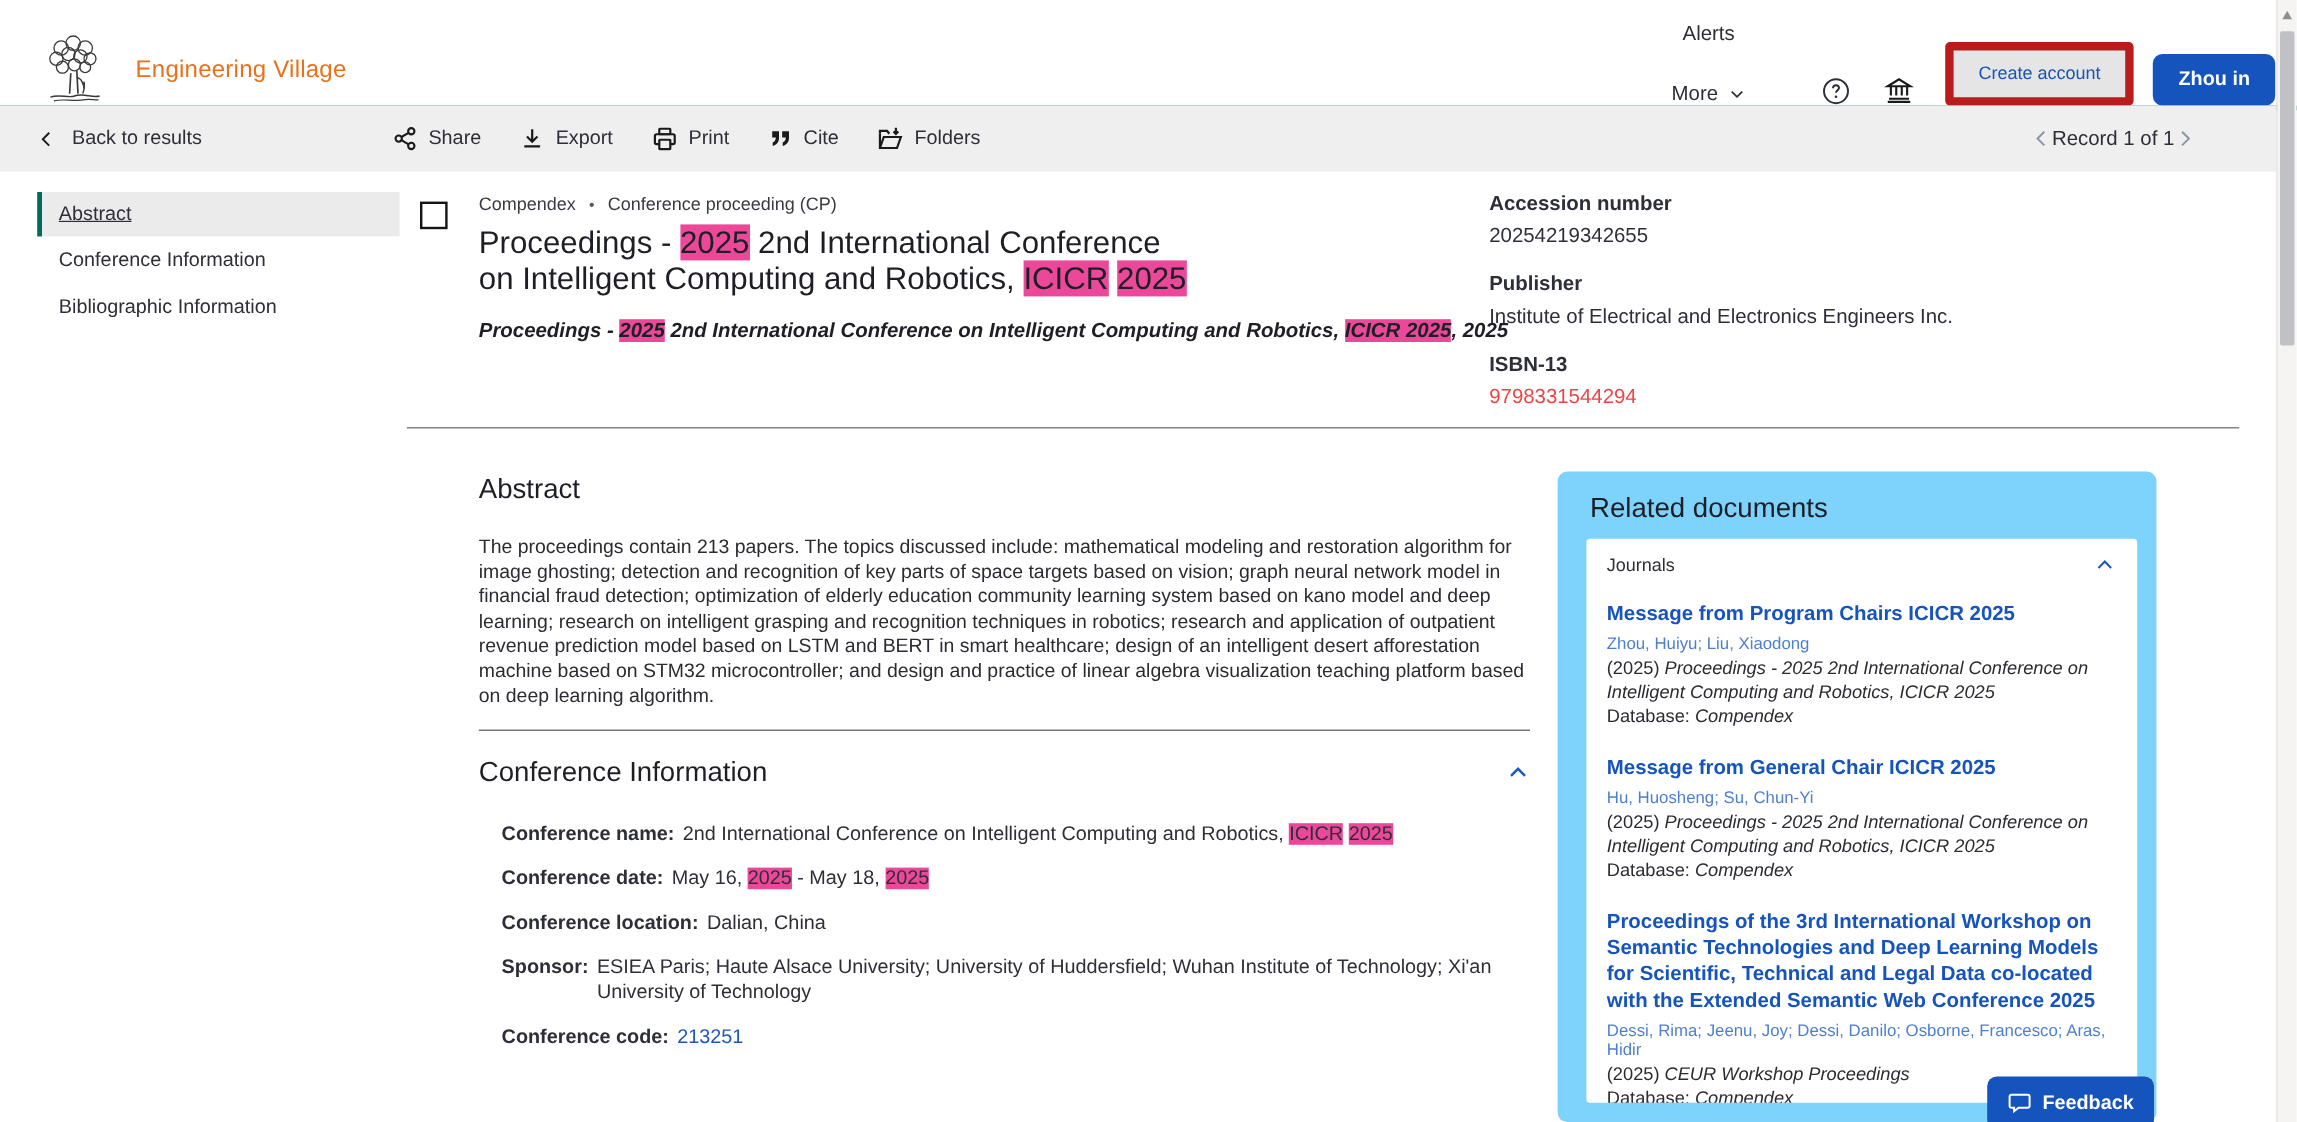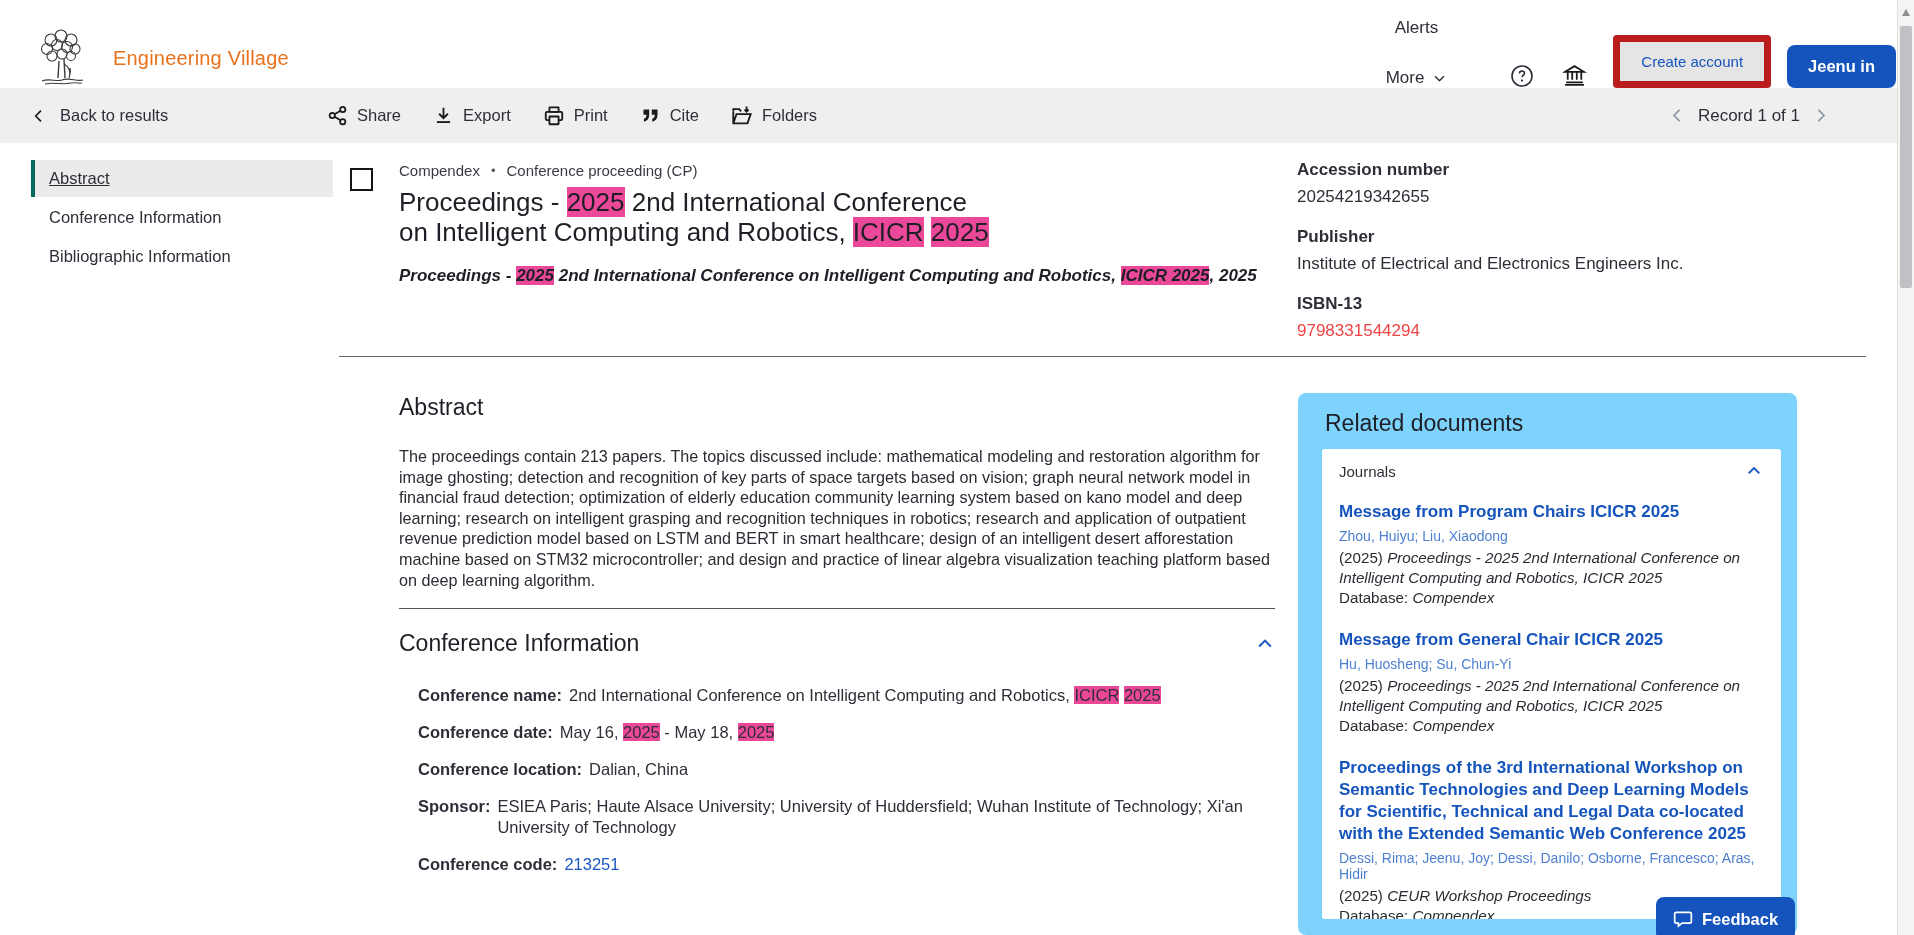--- a/index.html
+++ b/index.html
@@ -33,37 +33,37 @@
     margin-left:16px; background:#1554bd; color:#fff; border:none;
     font-size:16.5px; font-weight:bold; padding:12px 21px; border-radius:8px;
     cursor:pointer; font-family:inherit;
   }
 
   
   .toolbar { position:absolute; top:88px; left:0; right:17px; height:55px; background:#efeff0; }
   .tb-back { position:absolute; left:31px; top:0; height:55px; display:flex; align-items:center; gap:13px; font-size:16.5px; cursor:pointer; }
   .tb-actions { position:absolute; left:327px; top:0; height:55px; display:flex; align-items:center; gap:32px; }
   .tb-action { display:flex; align-items:center; gap:9px; font-size:16.5px; cursor:pointer;text-align:right; }
-  .tb-record { position:absolute; right:68px; top:0; height:55px; display:flex; align-items:center; gap:12px; font-size:17px; }
+  .tb-record { position:absolute; right:68px; top:0; height:55px; display:flex; align-items:center; gap:0; font-size:17px; }
   .tb-record .chev { color:#7b8794; cursor:pointer; }
 
   
   .sidebar { position:absolute; left:31px; top:160px; width:302px; }
   .side-item { font-size:16.5px; padding:9px 10px 9px 14px; margin-bottom:2px; cursor:pointer; border-left:4px solid transparent; }
   .side-item.active { background:#ebebeb; border-left-color:#046a5c; text-decoration:underline; }
 
   
   .checkbox { position:absolute; left:350px; top:168px; width:23px; height:23px; border:2.5px solid #141414; background:#fff; cursor:pointer; }
   .doc-head { position:absolute; left:399px; top:162px; width:760px; }
   .meta-row { display:flex; align-items:center; gap:11px; font-size:15px; color:#3a3a44; }
   .meta-dot { color:#55555c; font-size:13px; }
   .doc-title { margin-top:9px; font-size:26px; line-height:29.5px; color:#1e1e26; font-weight:normal; }
   .doc-cite { margin-top:19px; font-size:17px; font-weight:bold; font-style:italic; white-space:nowrap; color:#1e1e26; }
 
-  .meta-col { position:absolute; left:1297px; top:160px; width:430px; }
+  .meta-col { position:absolute; left:1241px; top:160px; width:430px; }
   .meta-group { margin-bottom:20px; }
   .meta-label { font-weight:bold; font-size:17px; margin-bottom:7px; }
   .meta-value { font-size:17px; }
   a.meta-link { color:#ef4444; text-decoration:none; cursor:pointer; }
 
   .divider-wide { position:absolute; left:339px; top:356px; width:1527px; border-top:1.5px solid #65656c; }
   .divider-col  { position:absolute; left:399px; top:608px; width:876px; border-top:1px solid #55555c; }
 
   
   .abstract { position:absolute; left:399px; top:394px; width:884px; }
@@ -162,21 +162,21 @@
   </span>
   <span class="hicon">
     <svg width="25" height="25" viewBox="0 0 24 24" fill="none" stroke="#1a1a1a" stroke-width="1.7">
       <path d="M3 8.5 L12 3 L21 8.5 Z"></path>
       <path d="M5.5 8.5 V16 M9.8 8.5 V16 M14.2 8.5 V16 M18.5 8.5 V16"></path>
       <path d="M4 18.5 H20 M3 21 H21"></path>
     </svg>
   </span>
 
   <button class="btn-outline">Create account</button>
-  <button class="btn-fill">Jeenu in</button>
+  <button class="btn-fill">Zhou in</button>
 </div>
 
 <div class="toolbar">
   <div class="tb-back">
     <svg width="16" height="16" viewBox="0 0 24 24" fill="none" stroke="#1a1a1a" stroke-width="2.4">
         <polyline points="15 4 7 12 15 20"></polyline>
       </svg>
     <span>Back to results</span>
   </div>
 

